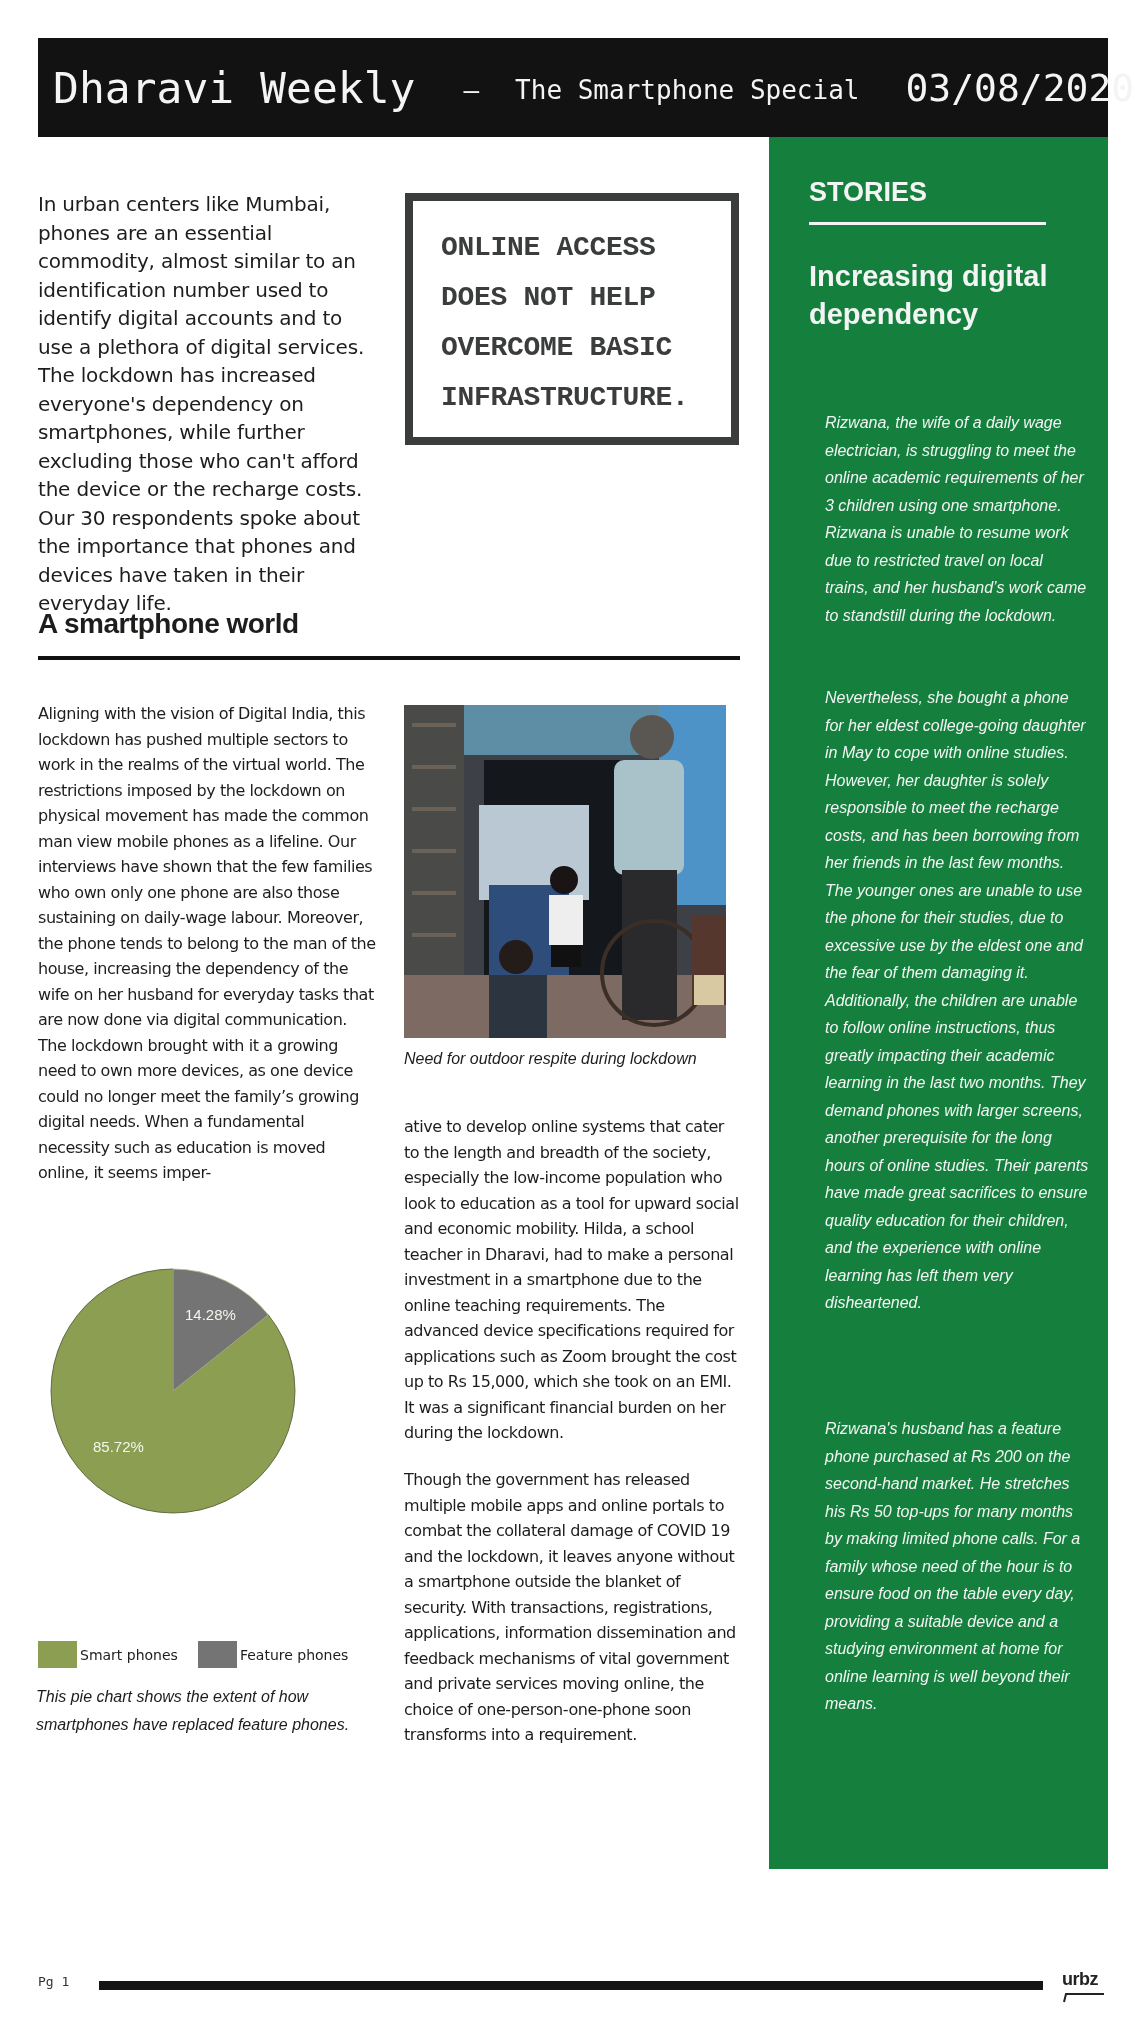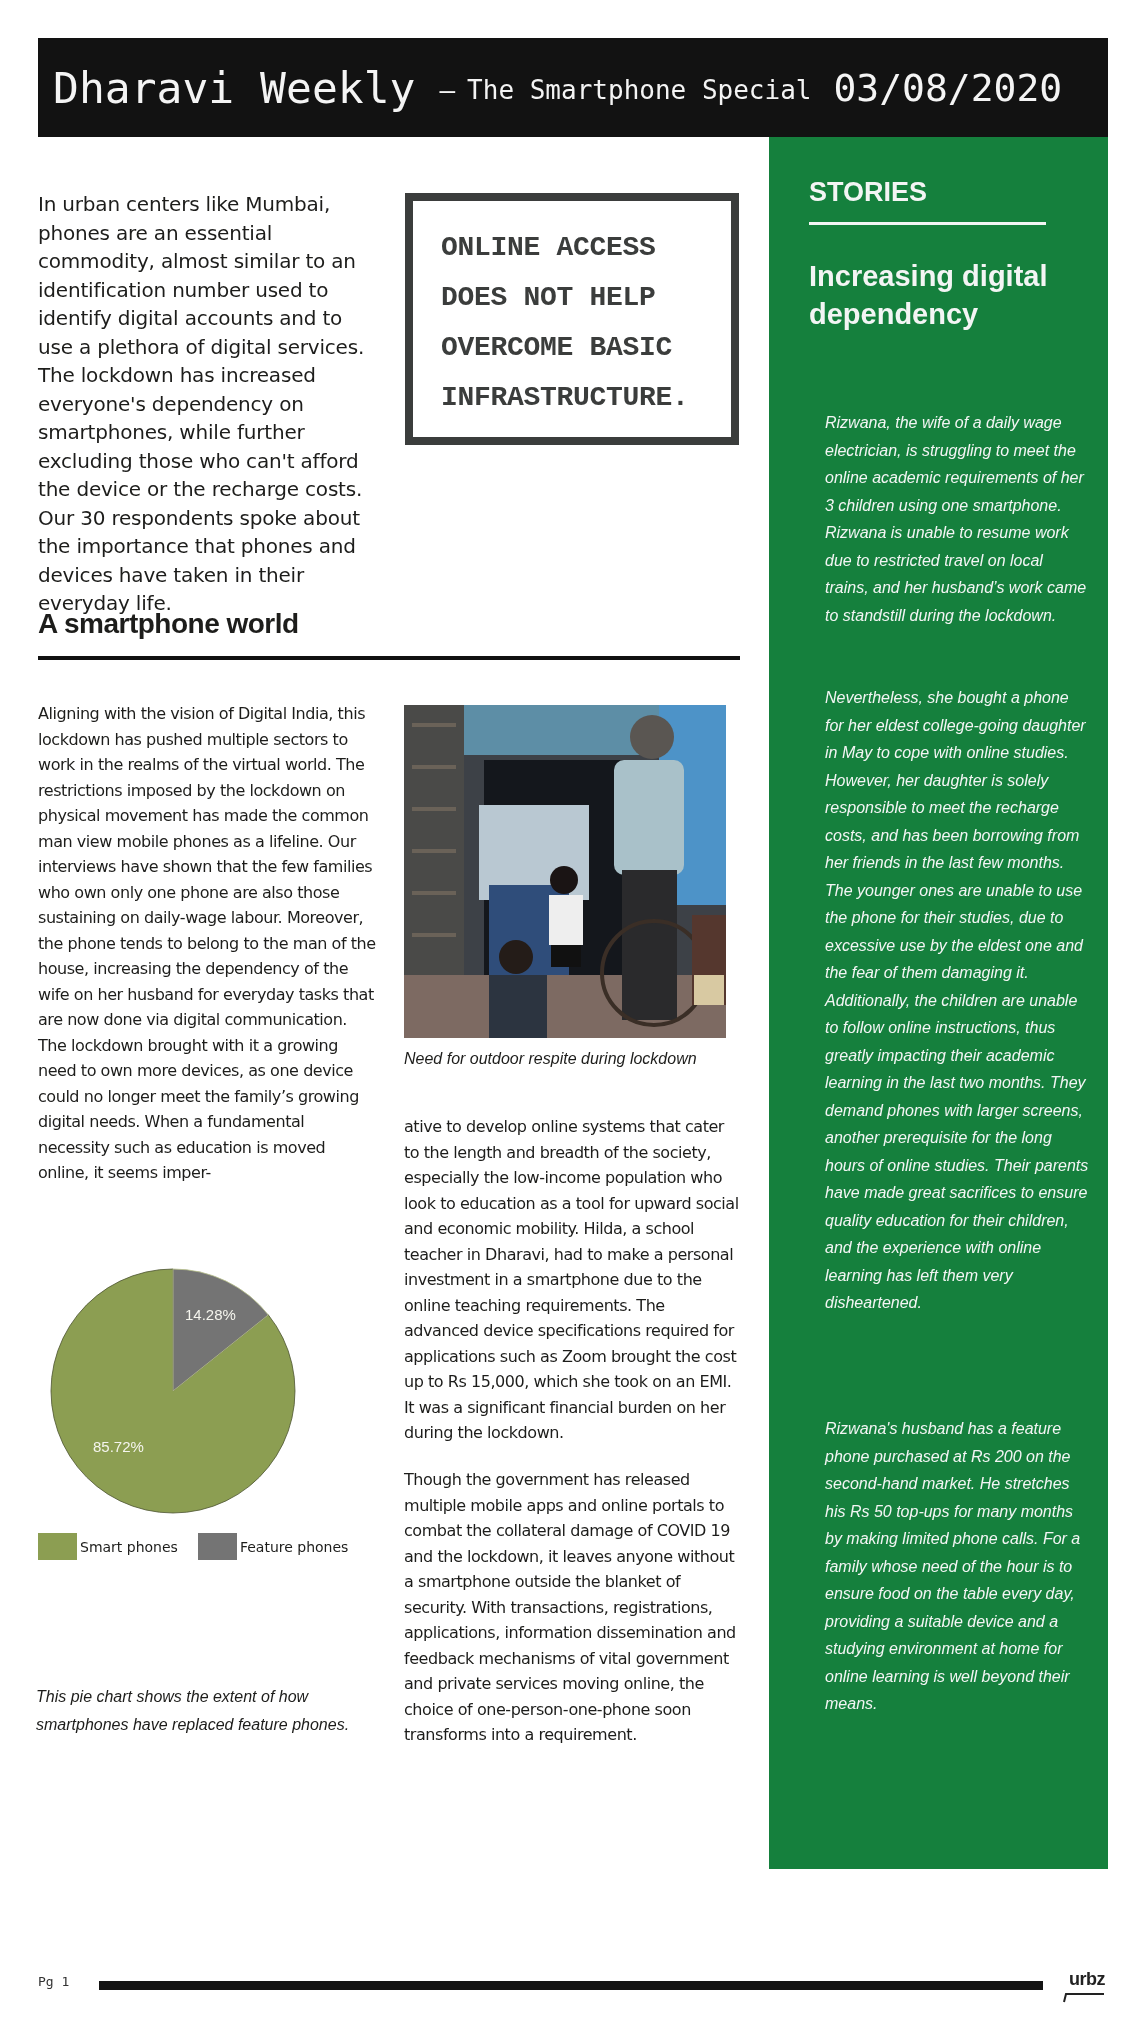--- a/index.html
+++ b/index.html
@@ -3,21 +3,21 @@
 <meta charset="utf-8">
 <style>
   * { box-sizing: border-box; margin: 0; padding: 0; }
   html, body { width: 1140px; height: 2027px; background: #ffffff; overflow: hidden; }
   body { position: relative; font-family: "DejaVu Sans", sans-serif; color: #1d1d1b; }
 
   .masthead {
     position: absolute; left: 38px; top: 38px; width: 1070px; height: 99px;
     background: #121212; color: #f4f4f4;
     font-family: "DejaVu Sans Mono", "Liberation Mono", monospace;
-    display: flex; align-items: center; padding-left: 15px; white-space: nowrap;
+    display: flex; align-items: center; padding-left: 15px; white-space: nowrap; gap: 24px;
   }
   .masthead .title { font-size: 43px; letter-spacing: 0px; }
   .masthead .sep { font-size: 26px; margin: 0 12px 0 24px; position: relative; top: 2px; }
   .masthead .subtitle { font-size: 26px; position: relative; top: 2px; }
   .masthead .date { font-size: 38px; margin-left: 22px; }
 
   .sidebar {
     position: absolute; left: 769px; top: 137px; width: 339px; height: 1732px;
     background: #15803d; color: #f3f5f4;
   }
@@ -80,40 +80,40 @@
   .caption {
     position: absolute; left: 404px; top: 1050px; font-size: 16px; font-style: italic;
     font-family: "Liberation Sans", sans-serif;
   }
 
   .pie-wrap { position: absolute; left: 50px; top: 1268px; width: 246px; height: 246px; }
   .pie-label {
     position: absolute; color: #f5f5ee; font-size: 15px; font-family: "Liberation Sans", sans-serif;
   }
 
-  .legend { position: absolute; left: 38px; top: 1533px; display: flex; align-items: center; justify-content: center; }
+  .legend { position: absolute; left: 38px; top: 1641px; display: flex; align-items: center; justify-content: center; }
   .legend .sw { width: 39px; height: 27px; }
   .legend .lbl { font-size: 14px; margin-left: 3px; margin-right: 20px; font-family: "DejaVu Sans", sans-serif; }
 
   .pie-caption {
     position: absolute; left: 36px; top: 1683px; width: 350px;
     font-size: 16px; font-style: italic; line-height: 28px; font-family: "Liberation Sans", sans-serif;
   }
 
   .footer-pg {
     position: absolute; left: 38px; top: 1974px; font-size: 13px;
     font-family: "DejaVu Sans Mono", monospace; color: #333;
   }
   .footer-rule {
     position: absolute; left: 99px; top: 1981px; width: 944px; height: 9px; background: #141414;
   }
   .footer-logo { position: absolute; left: 1062px; top: 1970px; width: 44px; height: 36px; }
   .footer-logo .txt {
     font-family: "Liberation Sans", sans-serif; font-size: 18px; font-weight: bold; color: #222;
-    line-height: 18px; letter-spacing: -0.5px; margin-left: 7px;
+    line-height: 18px; letter-spacing: -0.5px;
   }
 </style>
 </head>
 <body>
 
 <header class="masthead">
   <span class="title">Dharavi Weekly</span>
   <span class="sep">–</span>
   <span class="subtitle">The Smartphone Special</span>
   <span class="date">03/08/2020</span>

